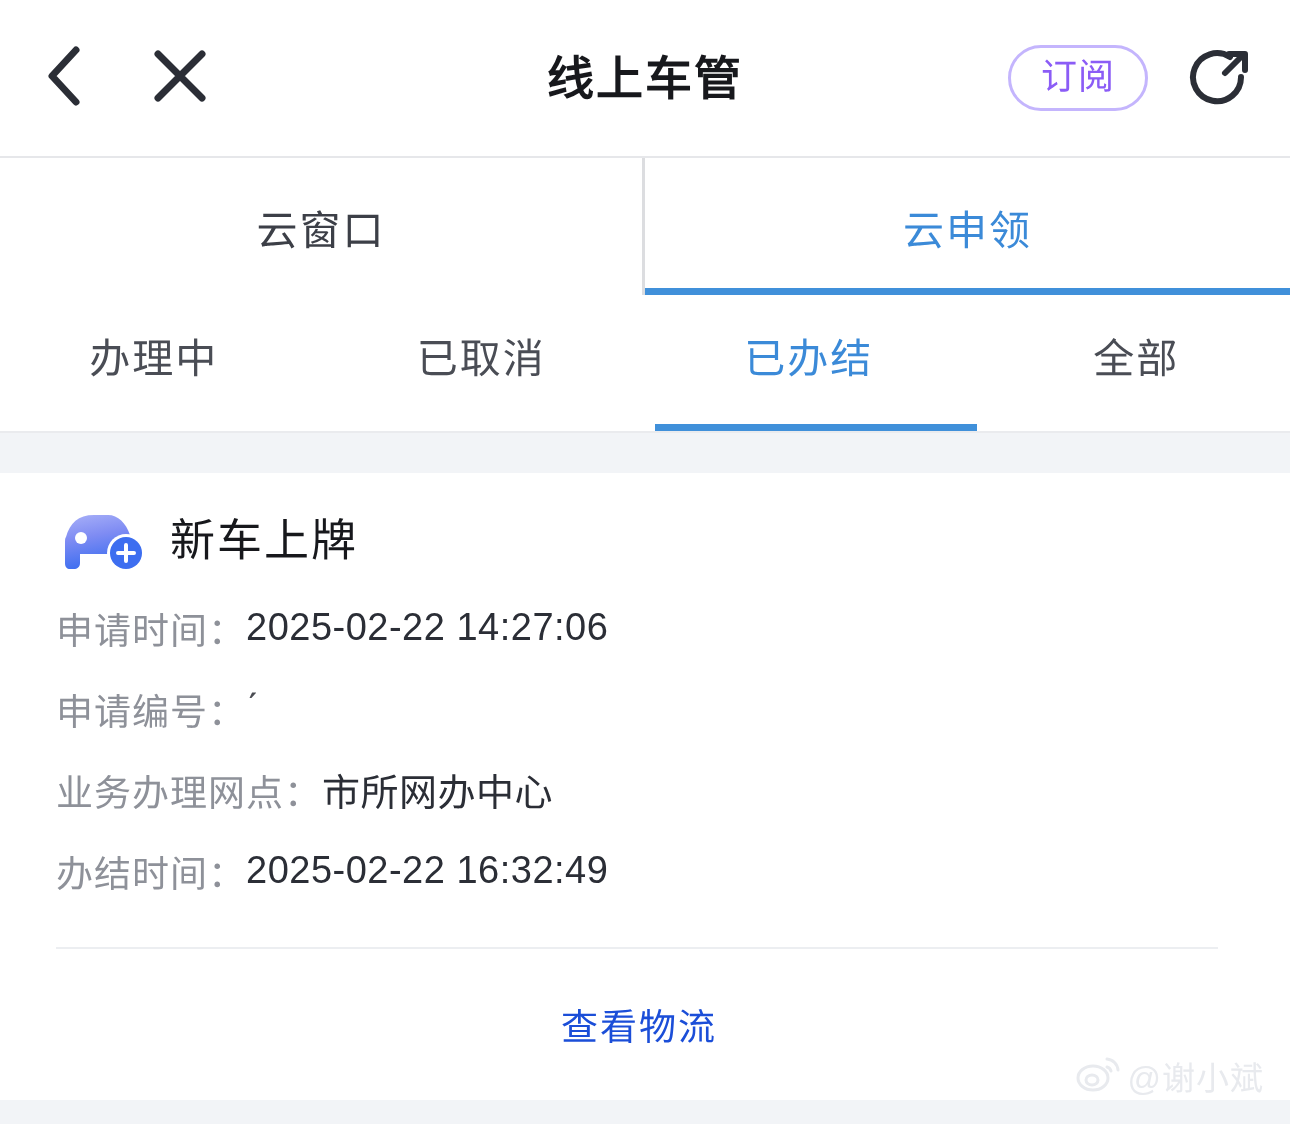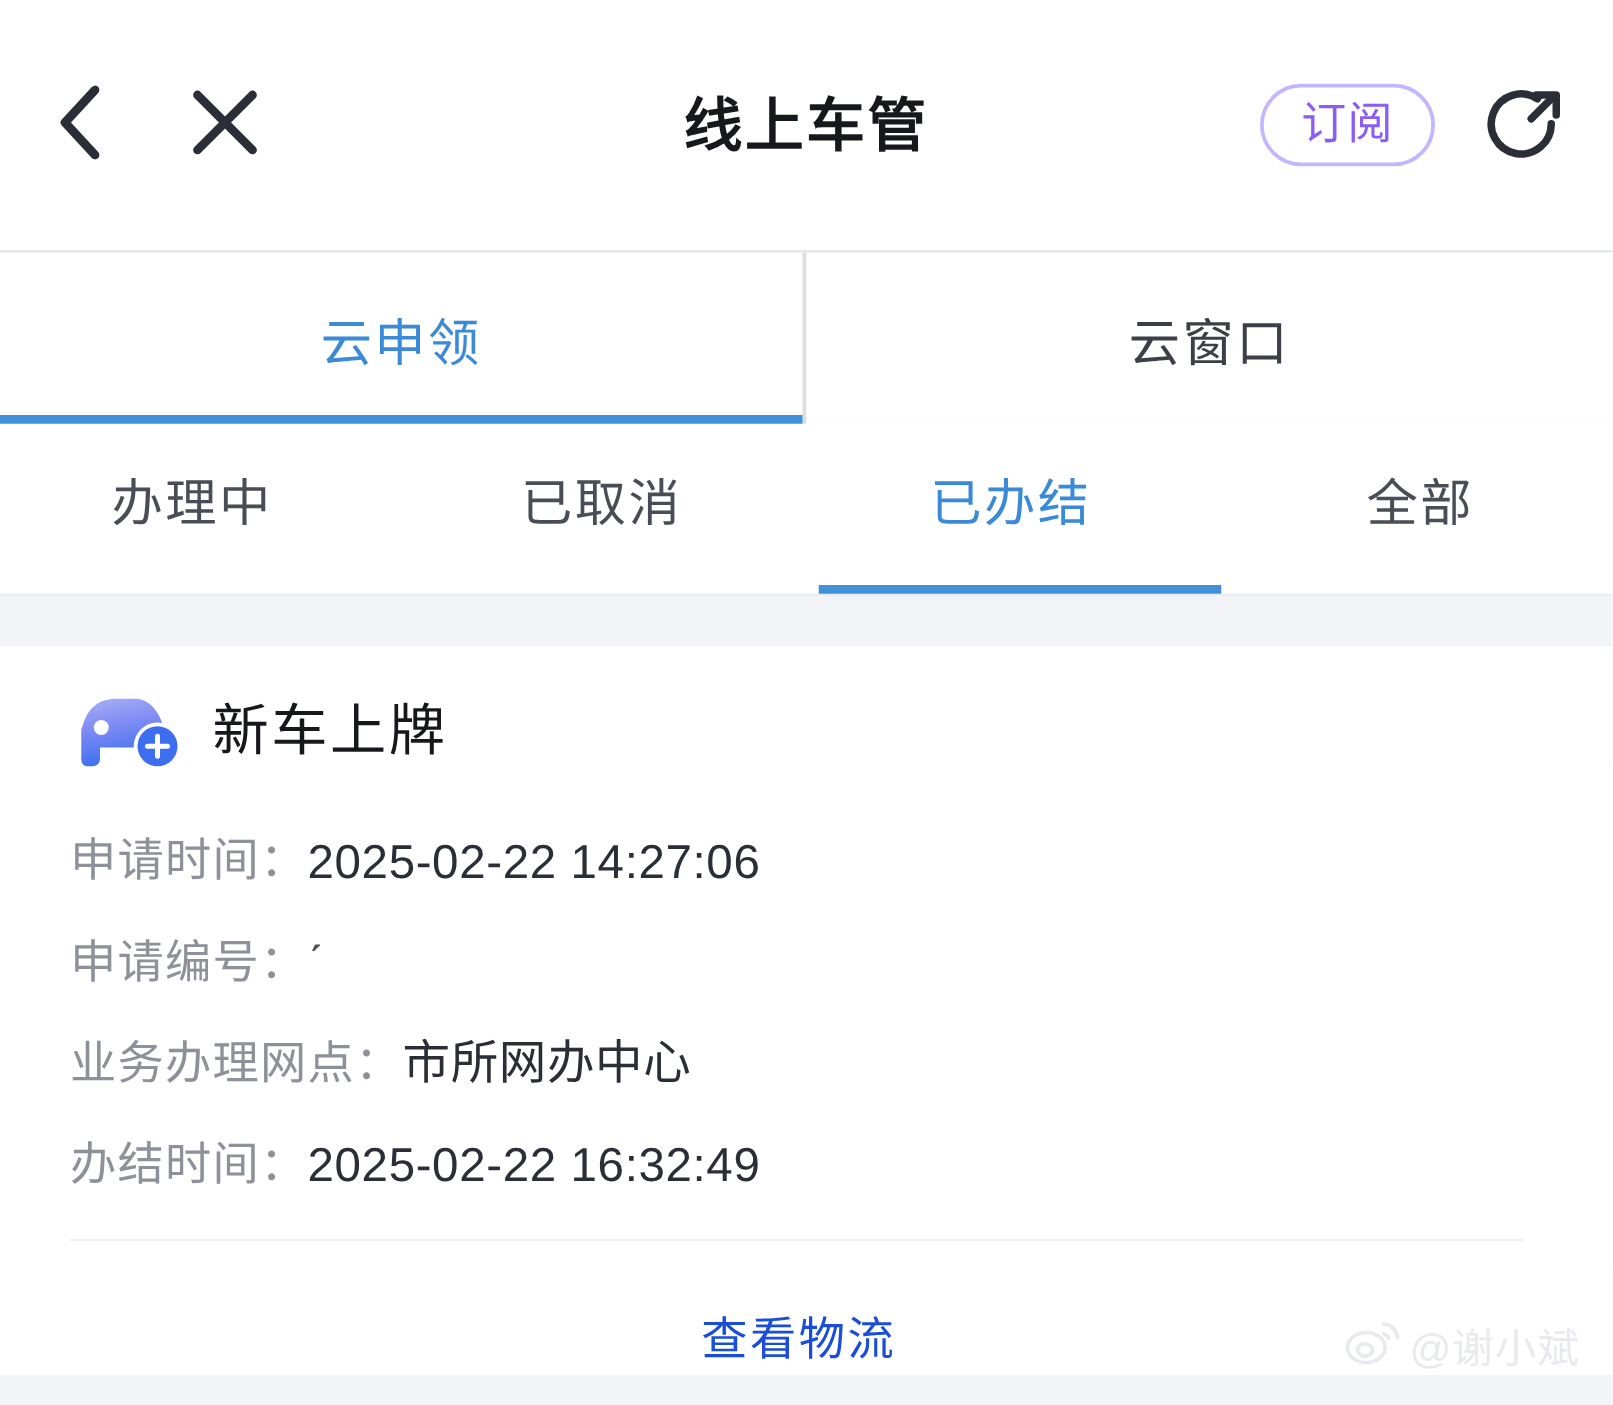--- a/index.html
+++ b/index.html
@@ -11,21 +11,21 @@
     height: 1124px;
     background: #f4f5f7;
     font-family: "Liberation Sans", "DejaVu Sans", sans-serif;
     -webkit-font-smoothing: antialiased;
     overflow: hidden;
     position: relative;
   }
 
   
   .header {
-    height: 200px;
+    height: 156px;
     background: #ffffff;
     display: flex;
     align-items: center;
     position: relative;
     box-sizing: border-box;
   }
   .nav-left {
     display: flex;
     align-items: center;
     position: absolute;
@@ -177,21 +177,21 @@
     margin-right: 22px;
   }
   .card-title {
     font-size: 45px;
     color: #17181c;
     letter-spacing: 2px;
     line-height: 1;
   }
   .info-row {
     display: flex;
-    align-items: flex-end;
+    align-items: center;
     padding-left: 56px;
     height: 81px;
   }
   .info-label {
     font-size: 37px;
     color: #8e9199;
     letter-spacing: 1px;
     white-space: nowrap;
   }
   .info-value {
@@ -279,25 +279,25 @@
           <path d="M36 28 L54 10" fill="none" stroke="#2b2e36" stroke-width="6" stroke-linecap="round"></path>
           <path d="M40 9 L56 9 L56 25" fill="none" stroke="#2b2e36" stroke-width="6" stroke-linecap="round" stroke-linejoin="round"></path>
         </svg>
       </span>
     </div>
   </div>
 
 </div>
 
 <div class="top-tabs">
+  <div class="top-tab">
+    <span>云窗口</span>
+  </div>
   <div class="top-tab active">
     <span>云申领</span>
-  </div>
-  <div class="top-tab">
-    <span>云窗口</span>
   </div>
 </div>
 
 <div class="sub-tabs">
   <div class="sub-tab">
     <span>办理中</span>
   </div>
   <div class="sub-tab">
     <span>已取消</span>
   </div>

